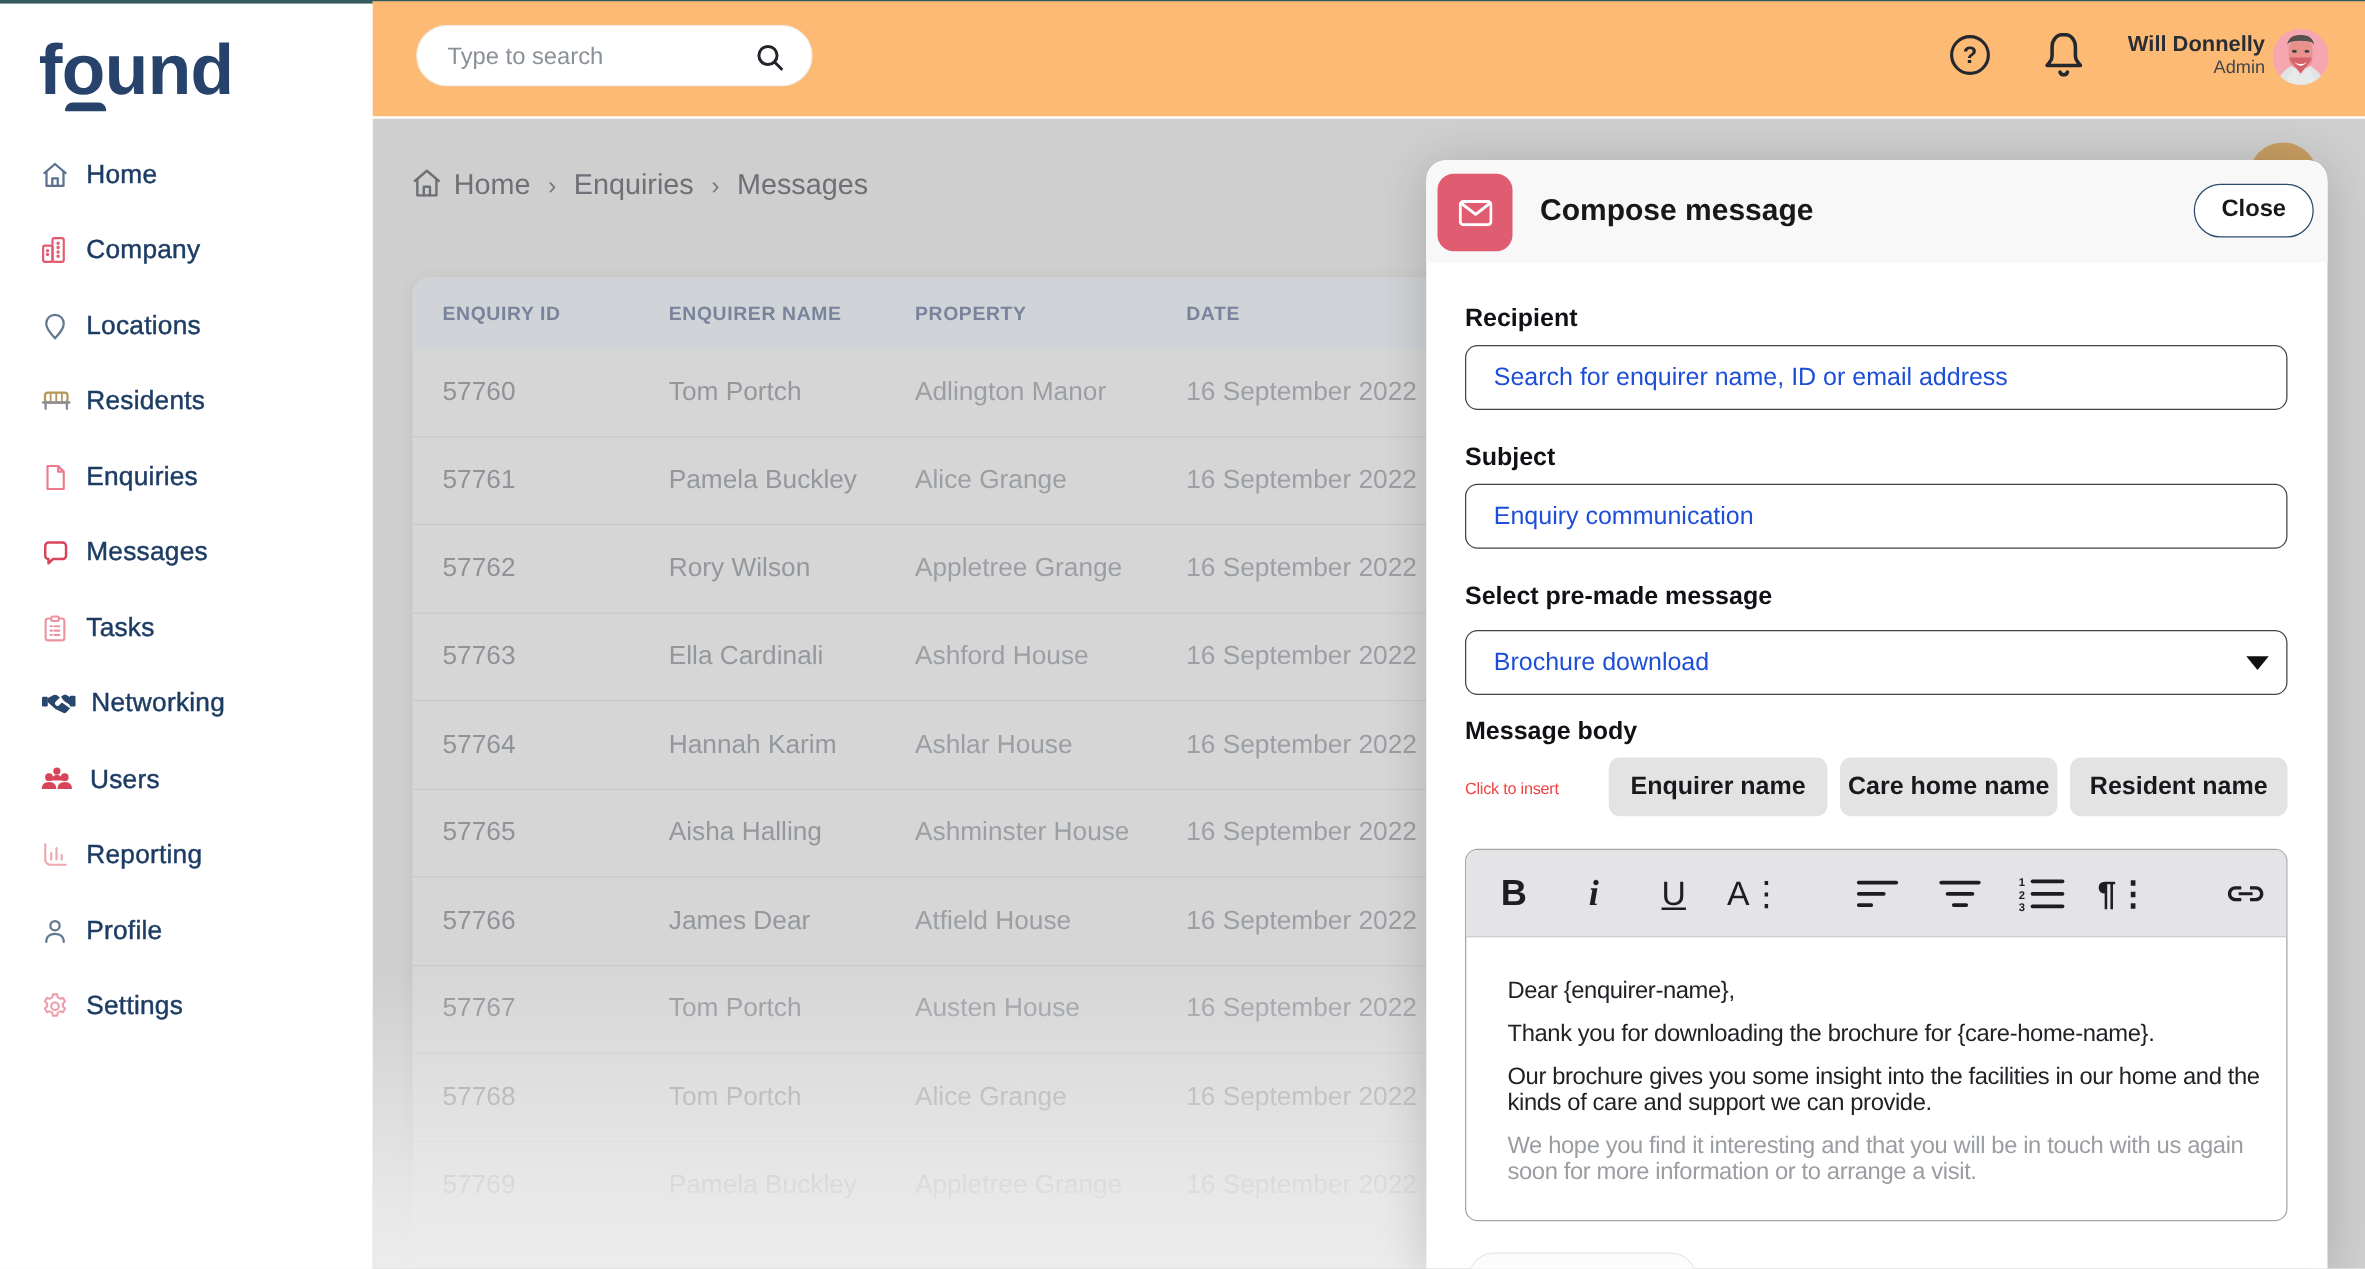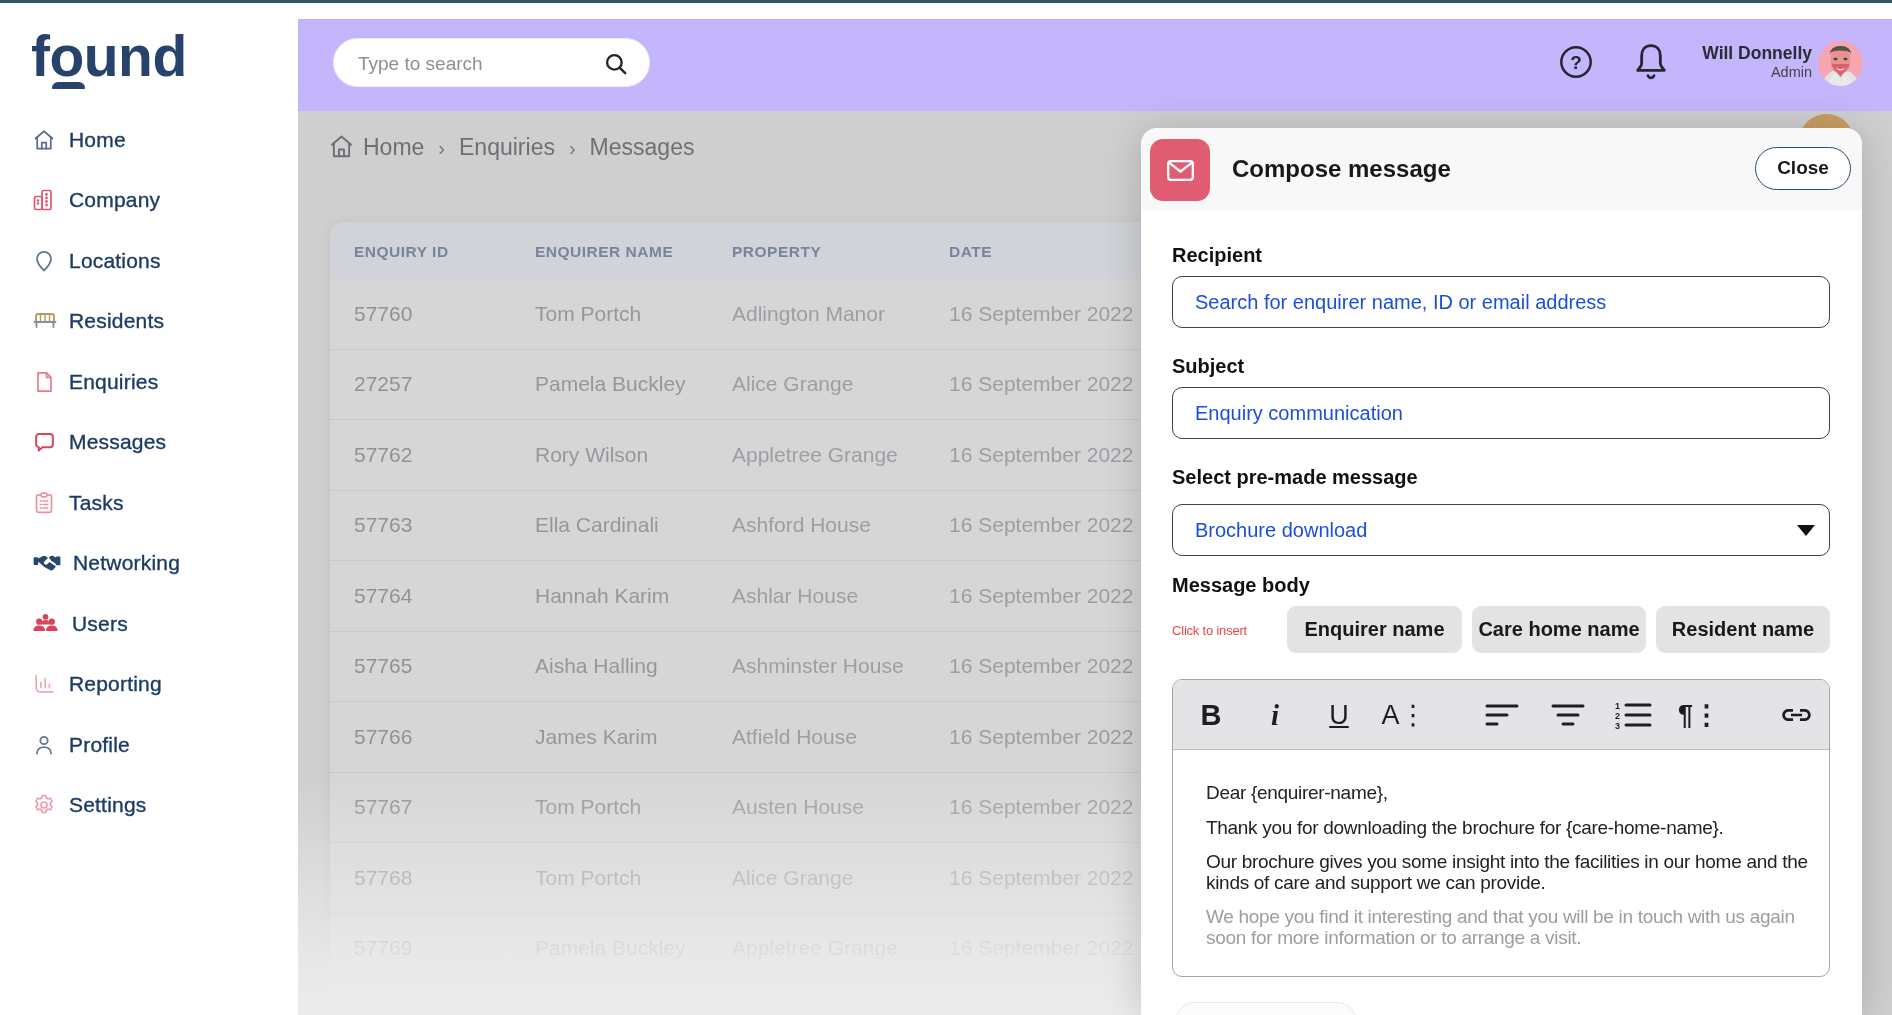--- a/index.html
+++ b/index.html
@@ -13,21 +13,21 @@
   
   #sidebar { left:0; top:3px; width:298px; height:1012px; background:#ffffff; z-index:5; }
   #logo { position:absolute; left:31px; top:22px; width:180px; height:66px; }
   #logotext { position:absolute; left:0; top:0; font-size:57px; font-weight:bold; color:#27436b; letter-spacing:-0.5px; line-height:62px; }
   #logobar { position:absolute; left:21px; top:57px; width:33px; height:6.5px; background:#27436b; border-radius:16px 16px 2px 2px; }
   .nav { position:absolute; left:0; width:298px; height:44px; }
   .nav svg { position:absolute; left:32px; top:50%; transform:translateY(-50%); }
   .nav span { position:absolute; left:69px; top:50%; transform:translateY(-50%); font-size:21px; color:#1d3c64; font-weight:500; letter-spacing:0.2px; -webkit-text-stroke:0.35px #1d3c64; }
 
   
-  #topbar { left:298px; top:19px; width:1594px; height:92px; background:#c4b5fd; }
+  #topbar { left:298px; top:1px; width:1594px; height:92px; background:#fdba74; }
   #search { position:absolute; left:35px; top:19px; width:317px; height:49px; background:#fff; border:1px solid #efefef; border-radius:25px; }
   #search span { position:absolute; left:24px; top:14px; font-size:19px; color:#8a9097; }
   #search svg { position:absolute; right:20px; top:12px; }
   #helpic { position:absolute; left:1258px; top:23px; }
   #bellic { position:absolute; left:1333px; top:21px; }
   #uname { position:absolute; right:80px; top:24px; text-align:right; }
   #uname .n { font-size:17.5px; font-weight:bold; color:#2a2e34; line-height:20px; }
   #uname .r { font-size:14.5px; color:#41454b; line-height:18px; }
   #avatar { position:absolute; left:1520px; top:22px; }
 
@@ -93,21 +93,21 @@
       <span class="th" style="left:402px;">PROPERTY</span>
       <span class="th" style="left:619px;">DATE</span>
     </div>
     <div class="row" style="top:57px;">
         <span class="c c1">57760</span>
         <span class="c c2">Tom Portch</span>
         <span class="c c3">Adlington Manor</span>
         <span class="c c4">16 September 2022</span>
       </div>
     <div class="row" style="top:127.5px;">
-        <span class="c c1">27257</span>
+        <span class="c c1">57761</span>
         <span class="c c2">Pamela Buckley</span>
         <span class="c c3">Alice Grange</span>
         <span class="c c4">16 September 2022</span>
       </div>
     <div class="row" style="top:198px;">
         <span class="c c1">57762</span>
         <span class="c c2">Rory Wilson</span>
         <span class="c c3">Appletree Grange</span>
         <span class="c c4">16 September 2022</span>
       </div>
@@ -124,21 +124,21 @@
         <span class="c c4">16 September 2022</span>
       </div>
     <div class="row" style="top:409.5px;">
         <span class="c c1">57765</span>
         <span class="c c2">Aisha Halling</span>
         <span class="c c3">Ashminster House</span>
         <span class="c c4">16 September 2022</span>
       </div>
     <div class="row" style="top:480px;">
         <span class="c c1">57766</span>
-        <span class="c c2">James Karim</span>
+        <span class="c c2">James Dear</span>
         <span class="c c3">Atfield House</span>
         <span class="c c4">16 September 2022</span>
       </div>
     <div class="row" style="top:550.5px;">
         <span class="c c1">57767</span>
         <span class="c c2">Tom Portch</span>
         <span class="c c3">Austen House</span>
         <span class="c c4">16 September 2022</span>
       </div>
     <div class="row" style="top:621px;">

